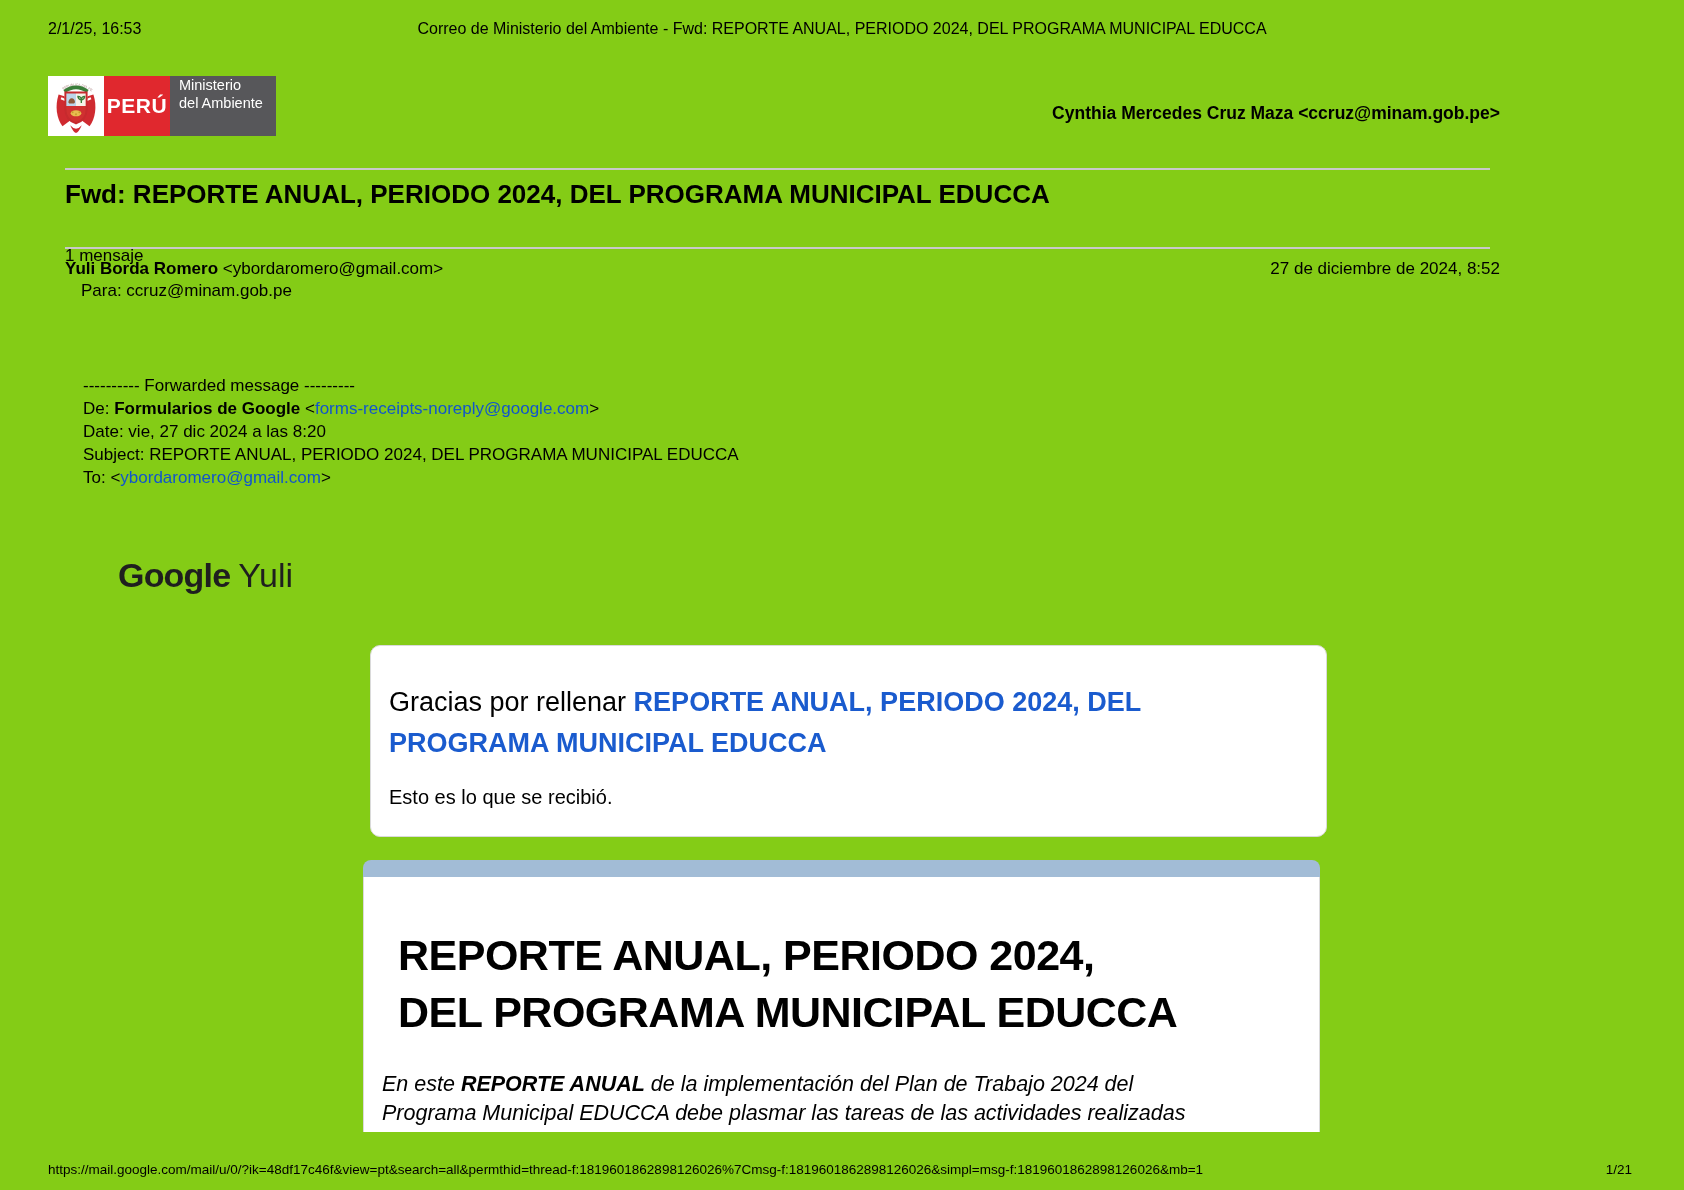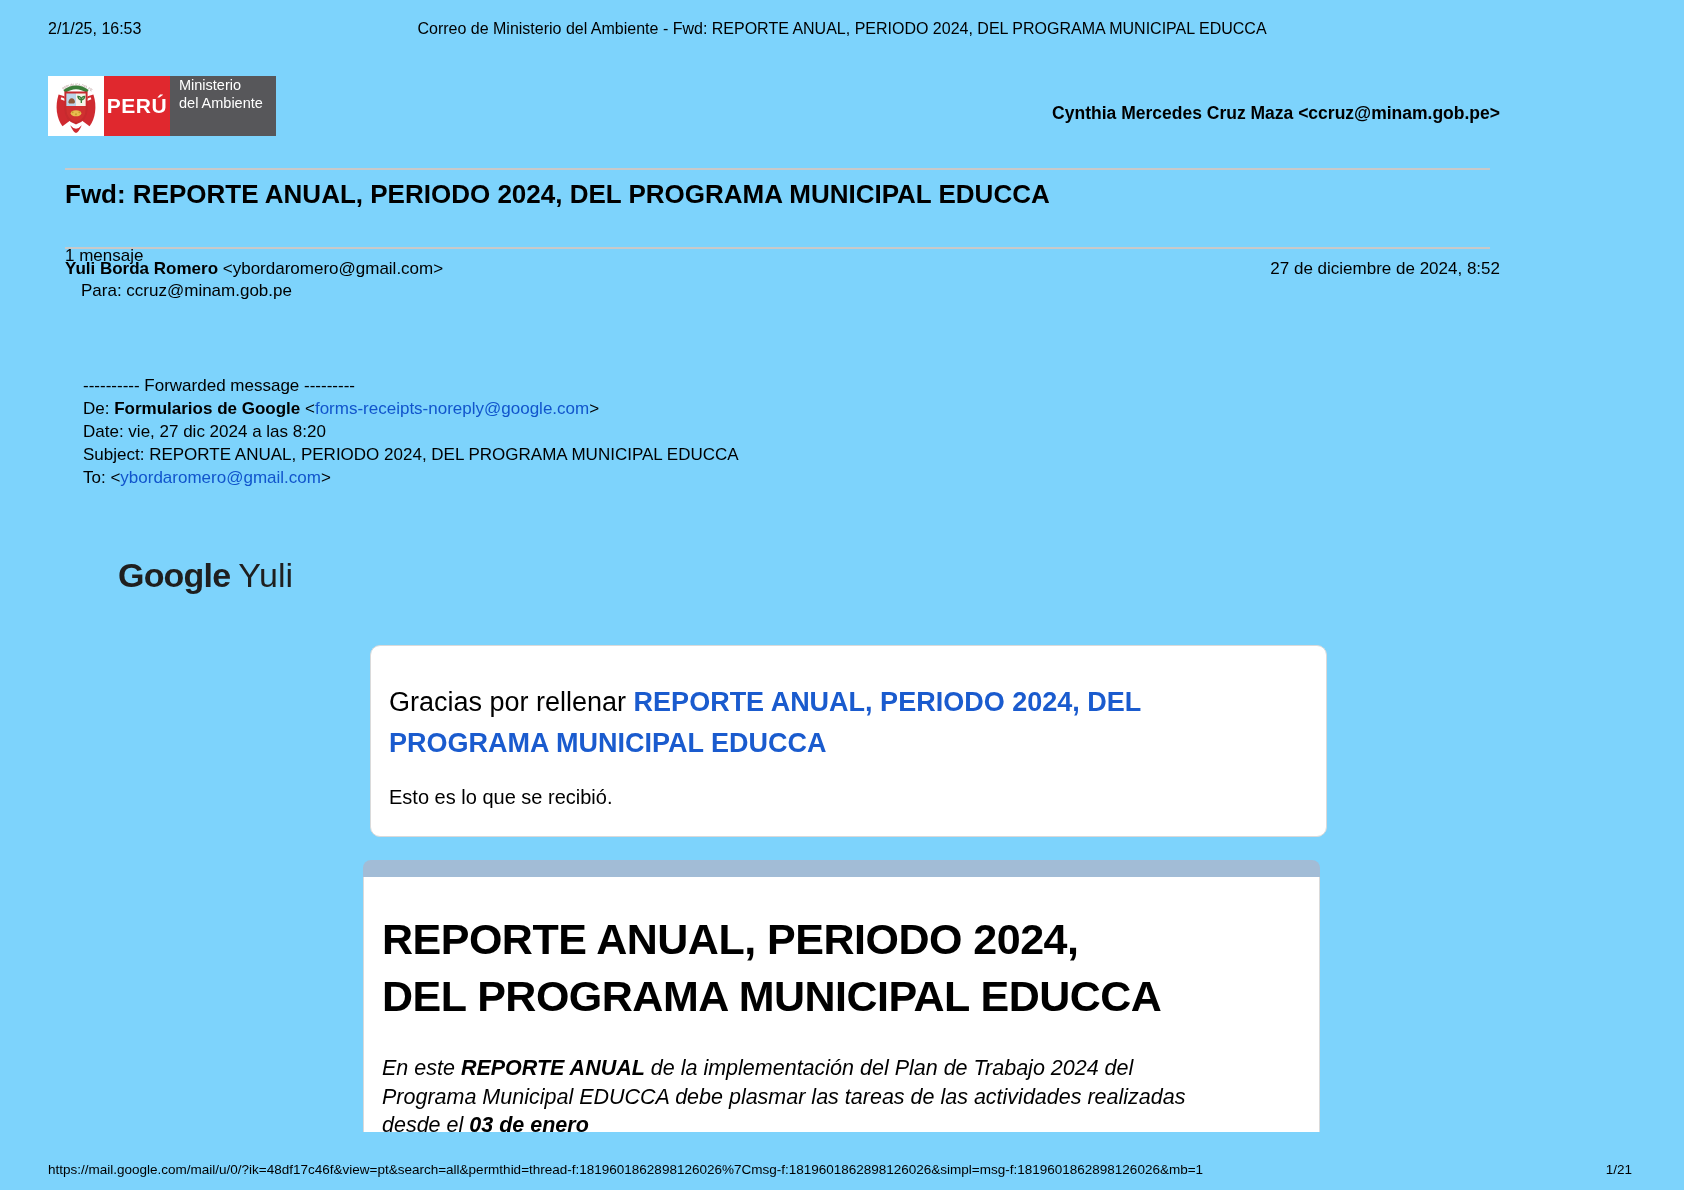--- a/index.html
+++ b/index.html
@@ -1,21 +1,21 @@
 <!DOCTYPE html>
 <html style="--link-blue: #1155cc; --title-blue: #1a5bce; --accent-bar-blue: #a2bcd6; --peru-red: #e0282e; --ministry-gray: #57575a;"><head>
 <meta charset="utf-8">
 <style>
   * { box-sizing: border-box; }
   html, body { margin: 0; padding: 0; background: #ffffff; }
   .page {
     position: relative;
     width: 1684px;
     height: 1190px;
-    background: #7dd3fc;
+    background: #84cc16;
     color: #000;
     font-family: "Liberation Sans", sans-serif;
     overflow: hidden;
   }
   .abs { position: absolute; }
 
   
   .meta { top: 20px; font-size: 16px; white-space: nowrap; }
   .meta-date { left: 48px; }
   .meta-title { left: 50%; transform: translateX(-50%); }
@@ -65,21 +65,21 @@
 
   .card2bar {
     top: 860px; left: 363px; width: 957px; height: 17px;
     background: var(--accent-bar-blue, #a2bcd6); border-radius: 8px 8px 0 0;
   }
   .card2 {
     top: 877px; left: 363px; width: 957px; height: 255px;
     border-left: 1px solid #dadada; border-right: 1px solid #dadada;
     background: #fff; padding: 34px 20px 0 18px; overflow: hidden;
   }
-  .card2 .big-title { margin: 0; font-size: 43px; line-height: 57px; font-weight: bold; letter-spacing: -0.5px; }
+  .card2 .big-title { margin: 16px; font-size: 43px; line-height: 57px; font-weight: bold; letter-spacing: -0.5px; }
   .card2 .desc { margin: 29px 0 0 0; font-style: italic; font-size: 21.5px; line-height: 28.5px; max-width: 845px; }
 
   .footer-url { top: 1162px; left: 48px; font-size: 13.5px; white-space: nowrap; }
   .footer-page { top: 1162px; right: 52px; font-size: 13.5px; }
 </style>
 </head>
 <body>
 
 <div class="page">
 

